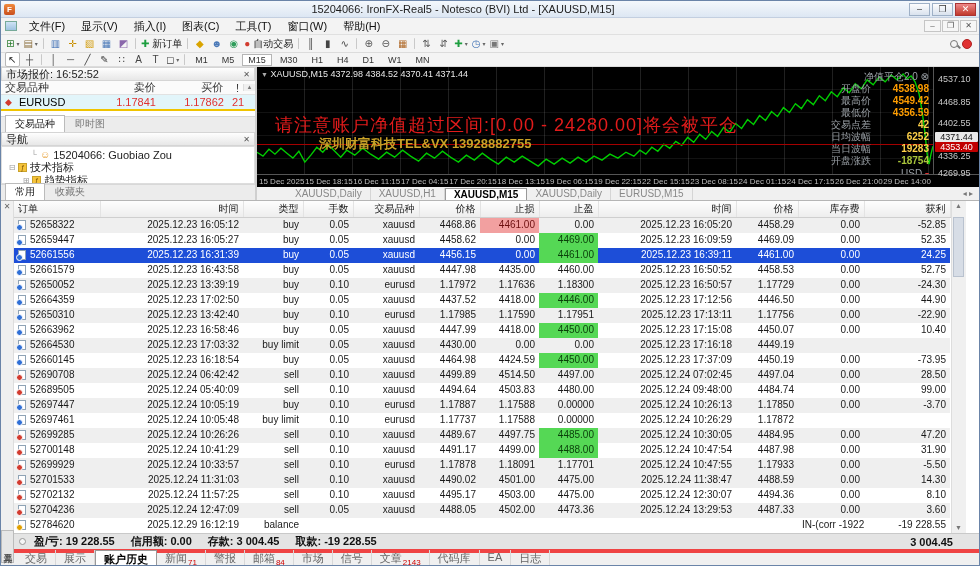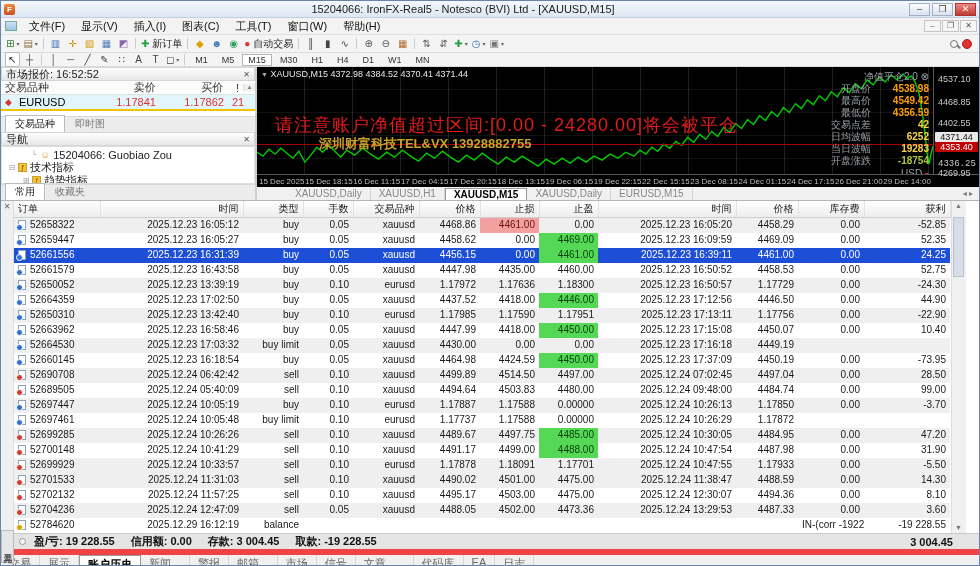--- a/index.html
+++ b/index.html
@@ -106,21 +106,21 @@
   .doc.balance::after{background:#e0a000}
   .oscroll{width:15px;flex:0 0 auto;background:#f0f0f0;border-left:1px solid #ddd;display:flex;flex-direction:column;align-items:center;font-size:7px;color:#777}
   .oscroll .thumb{width:11px;flex:0 0 60px;background:#d7dde6;border:1px solid #b9c2cf;margin-top:6px}
   .oscroll .ar{line-height:10px}
   .oscroll .ar.b{margin-top:auto}
   
   .summary{height:16px;flex:0 0 auto;background:#e4e4e4;border-top:1px solid #c9c9c9;display:flex;align-items:center;font-weight:bold;color:#111;padding:0 6px 0 18px}
   .summary .dot{width:7px;height:7px;border:1px solid #999;border-radius:50%;background:#f5f5f5;margin-right:8px}
   .spart{margin-right:16px}
   .sright{margin-left:auto;padding-right:20px}
-  .btabs{height:16px;flex:0 0 auto;background:#f0f0f0;display:flex;align-items:flex-start;border-top:6px solid #ef4444}
+  .btabs{height:16px;flex:0 0 auto;background:#f0f0f0;display:flex;align-items:center;padding-left:16px;border-top:4px solid #ef4444}
   .btab{padding:1px 8px;color:#666;border-right:1px solid #d8d8d8;white-space:nowrap}
   .btab.active{background:#fff;color:#000;font-weight:bold;border:1px solid #999;border-bottom:none}
   .badge{color:#d00000;font-size:8px;vertical-align:sub;margin-left:1px}
   .badge:empty{display:none}
   .side-tab{position:absolute;left:0;bottom:2px;width:13px;height:33px;background:#e6e6e6;border:1px solid #bbb;writing-mode:vertical-rl;font-size:9px;color:#444;display:flex;align-items:center;justify-content:center}
 </style>
 </head>
 <body>
 
 <div class="window">
@@ -487,21 +487,21 @@
         </div>
         <div class="paxis">
           <div>
 
               <span class="ptick" style="top: 7px;">4537.10</span>
 
               <span class="ptick" style="top: 30px;">4468.85</span>
 
               <span class="ptick" style="top: 51px;">4402.55</span>
 
-              <span class="ptick" style="top: 92px; font-family: Liberation Mono, monospace;">4336.25</span>
+              <span class="ptick" style="top: 84px;">4336.25</span>
 
               <span class="ptick" style="top: 101px;">4269.95</span>
             </div>
           <span class="ptag white" style="top: 65px;">4371.44</span>
           <span class="ptag red" style="top: 75px;">4353.40</span>
         </div>
       </div>
       <div class="taxis">
         <div style="display:flex;justify-content:space-between;width:100%">
 

